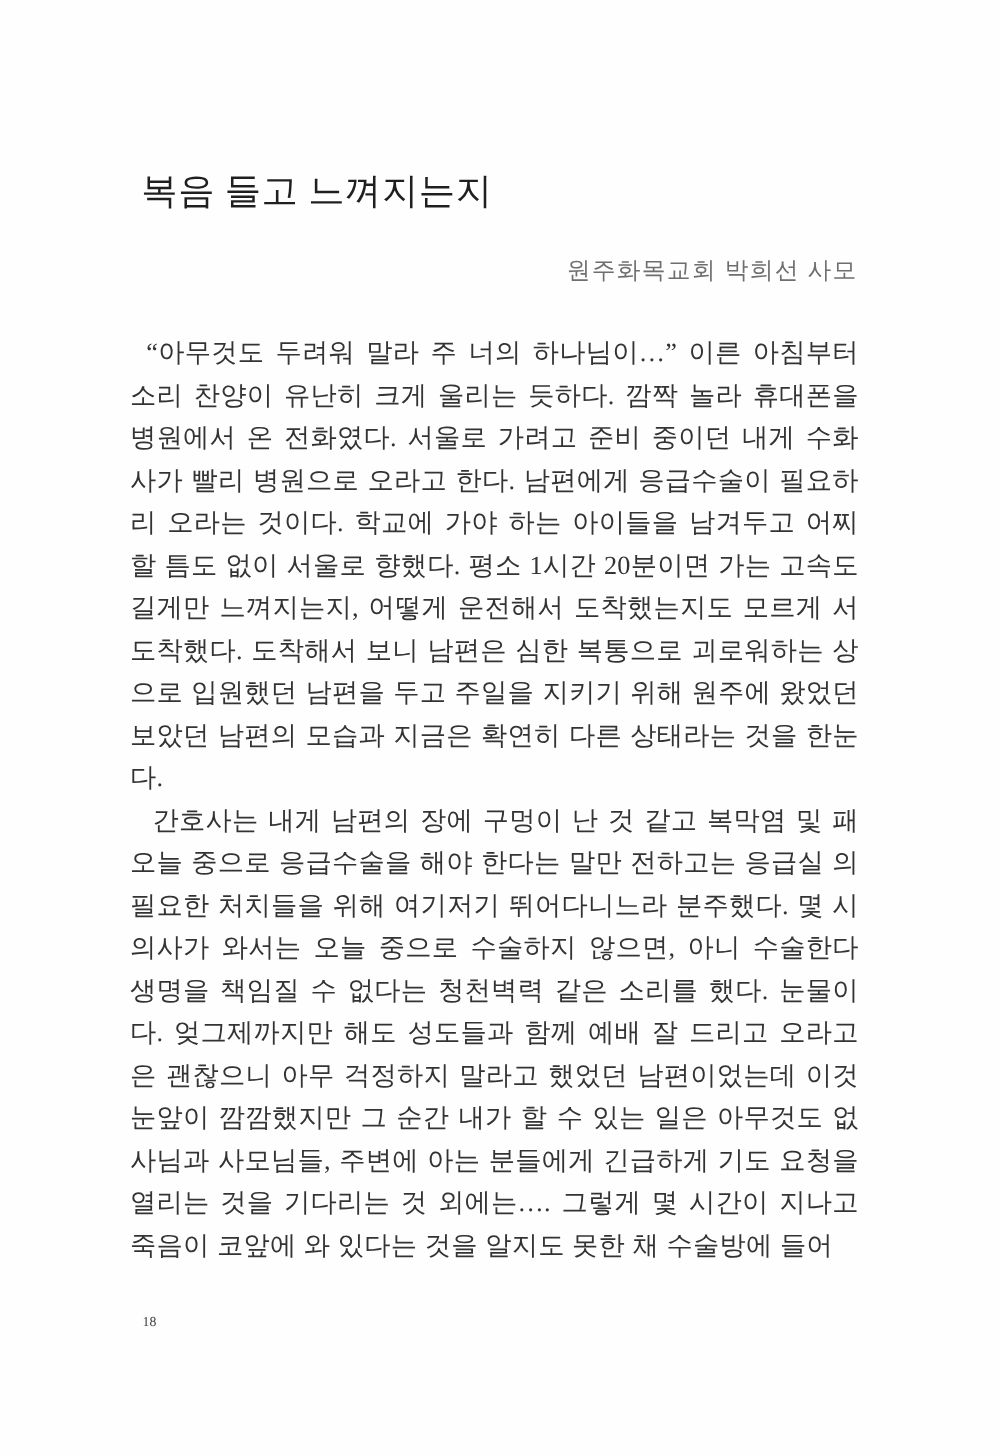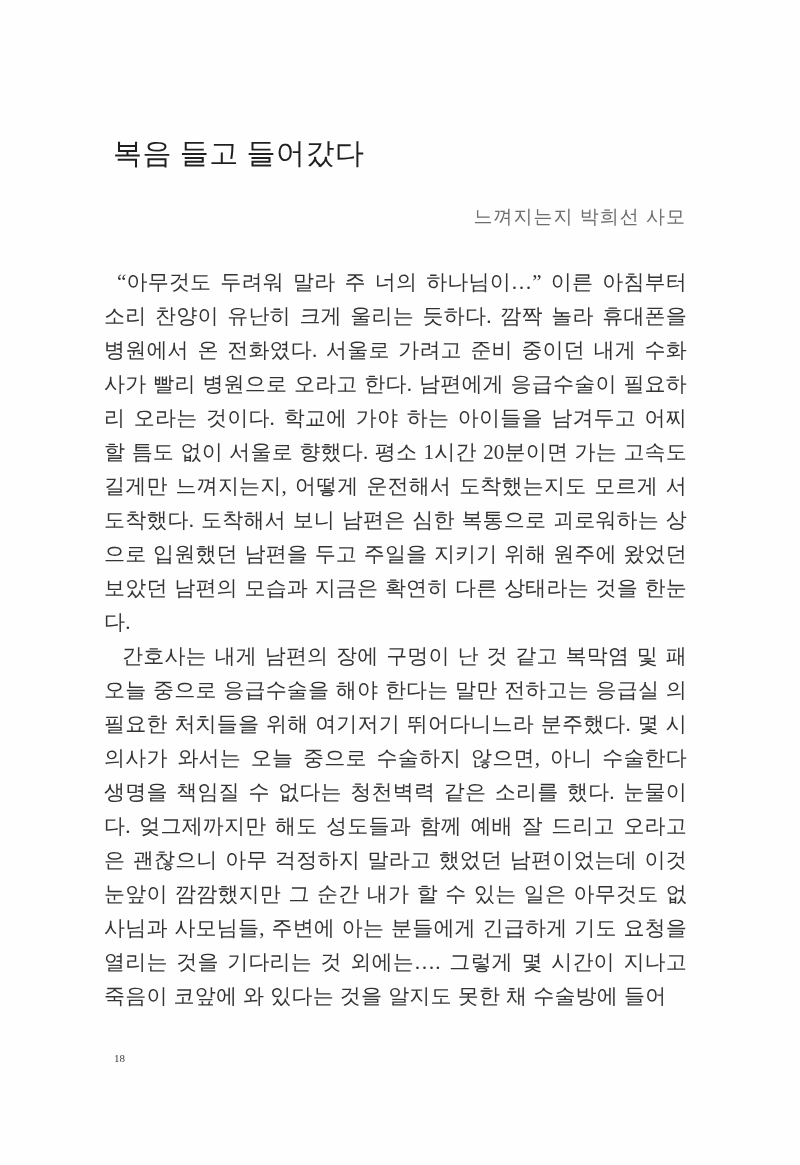--- a/index.html
+++ b/index.html
@@ -68,23 +68,23 @@
     line-height: 24px;
     color: #3d3d3d;
     font-family: "Liberation Serif", "DejaVu Serif", serif;
   }
 </style>
 </head>
 <body>
 
 <div class="page">
 
-  <h1 class="title">복음 들고 들어갔다</h1>
+  <h1 class="title">복음 들고 느껴지는지</h1>
 
-  <div class="byline">느껴지는지 박희선 사모</div>
+  <div class="byline">원주화목교회 박희선 사모</div>
 
   <div class="body-block">
     <div class="line indent-quote">“아무것도 두려워 말라 주 너의 하나님이…” 이른 아침부터 내 휴대폰의 벨</div>
     <div class="line">소리 찬양이 유난히 크게 울리는 듯하다. 깜짝 놀라 휴대폰을 보니 서울아산</div>
     <div class="line">병원에서 온 전화였다. 서울로 가려고 준비 중이던 내게 수화기 너머로 간호</div>
     <div class="line">사가 빨리 병원으로 오라고 한다. 남편에게 응급수술이 필요하니 한시라도 빨</div>
     <div class="line">리 오라는 것이다. 학교에 가야 하는 아이들을 남겨두고 어찌해야 하나 고민</div>
     <div class="line">할 틈도 없이 서울로 향했다. 평소 1시간 20분이면 가는 고속도로가 어찌나</div>
     <div class="line">길게만 느껴지는지, 어떻게 운전해서 도착했는지도 모르게 서울아산병원에</div>
     <div class="line">도착했다. 도착해서 보니 남편은 심한 복통으로 괴로워하는 상태였다. 장폐색</div>

